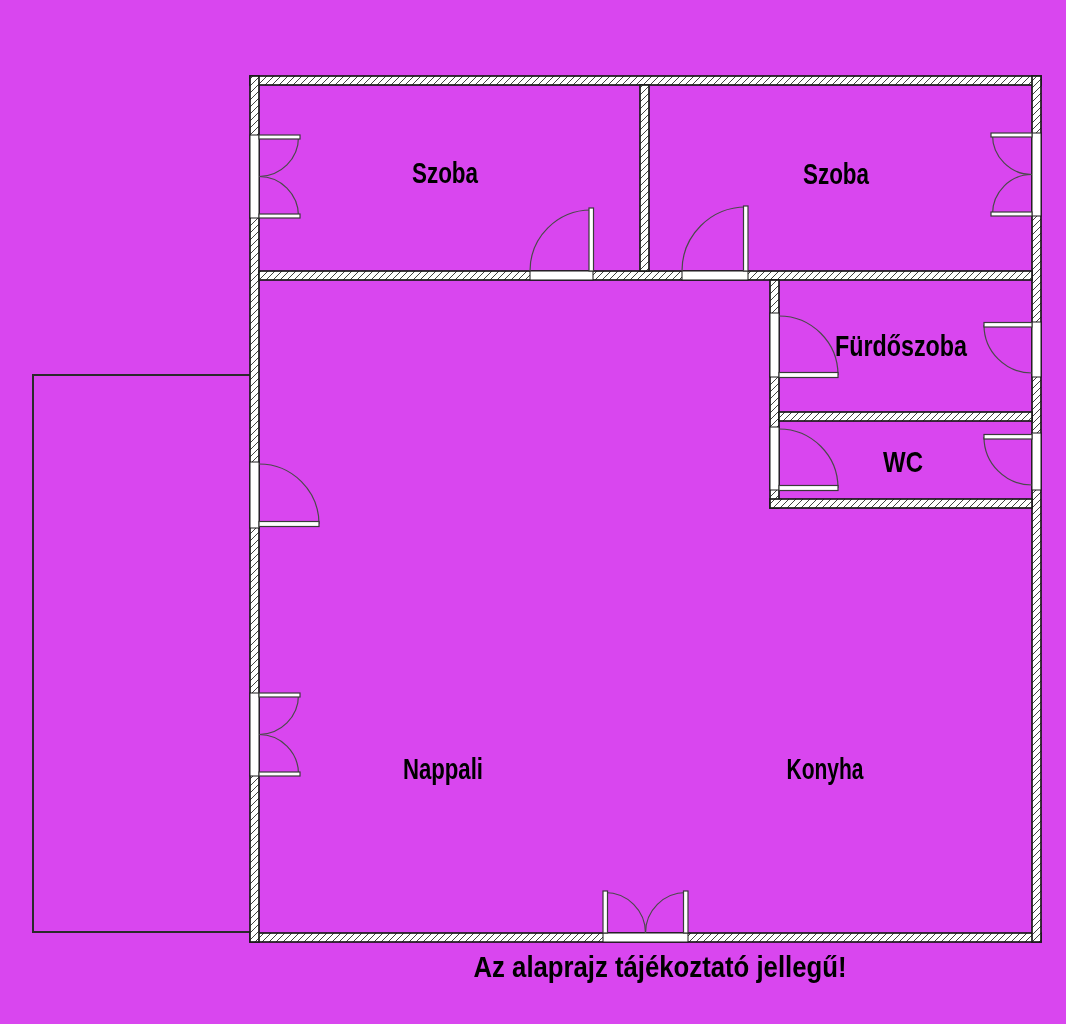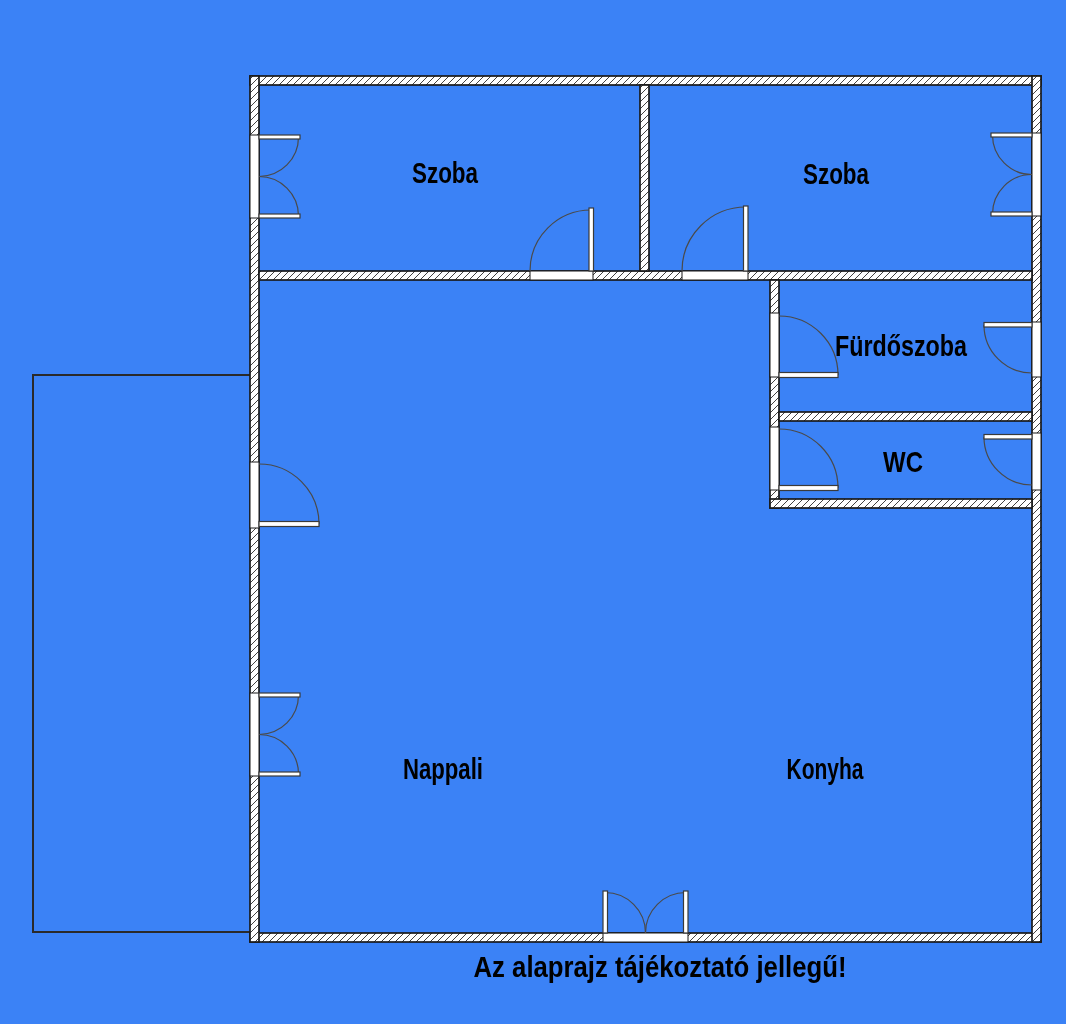--- a/index.html
+++ b/index.html
@@ -8,21 +8,21 @@
     background: #ffffff;
     width: 1066px;
     height: 1024px;
     overflow: hidden;
     font-family: "Liberation Sans", sans-serif;
   }
   .plan-wrap {
     position: relative;
     width: 1066px;
     height: 1024px;
-    background: #3b82f6;
+    background: #d946ef;
   }
   svg { display: block; }
   .wall   { fill: url(#hatch); stroke: #1a1a1a; stroke-width: 1.7; }
   .open   { fill: #ffffff; stroke: #1a1a1a; stroke-width: 1; }
   .leaf   { fill: #ffffff; stroke: #3a3a3a; stroke-width: 1.2; }
   .swing  { fill: none; stroke: #4a4a4a; stroke-width: 1.2; }
   .thin   { fill: none; stroke: #2a2a2a; stroke-width: 2; }
   .room-label   { font-weight: bold; font-size: 30px; fill: #000000; }
   .caption-text { font-weight: bold; font-size: 30px; fill: #000000; }
 </style>

